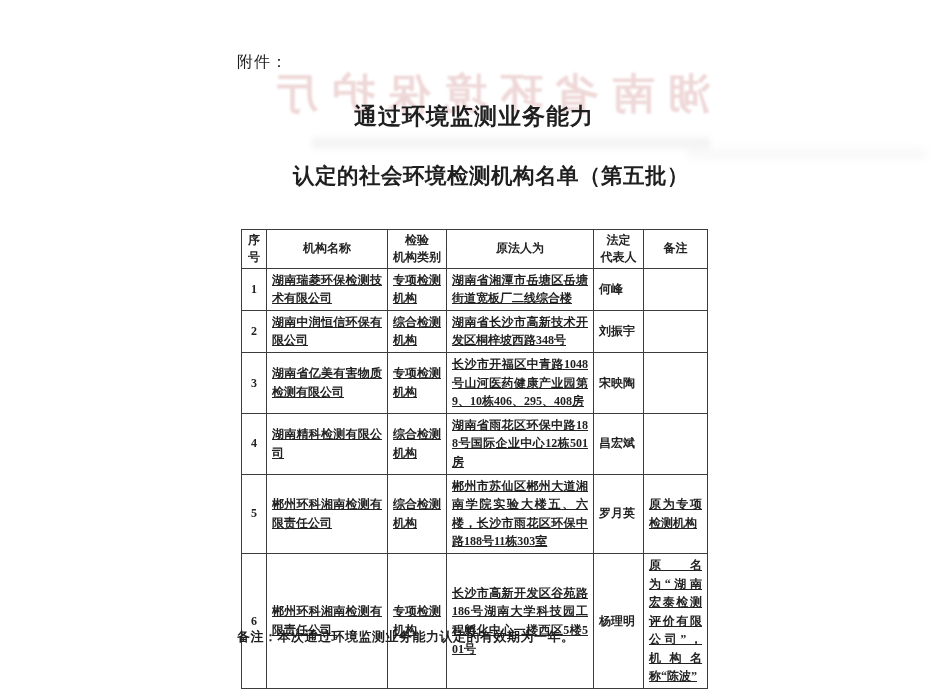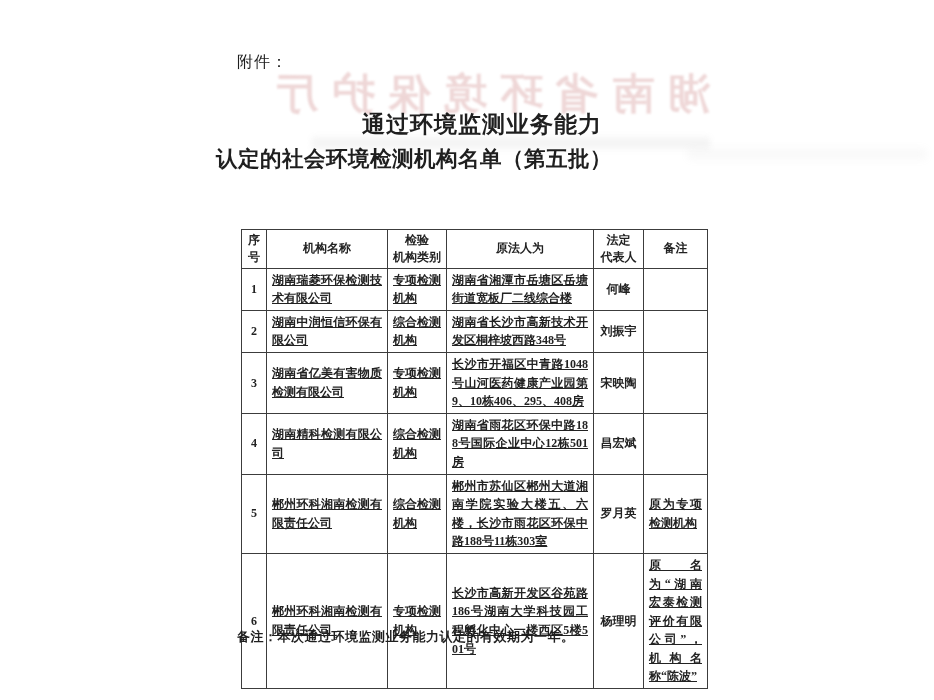--- a/index.html
+++ b/index.html
@@ -18,44 +18,44 @@
     position:absolute;left:236px;top:66px;width:474px;height:50px;
     transform:scaleX(-1);
     font-size:42px;font-weight:700;letter-spacing:14px;white-space:nowrap;
     color:#cf8a8a;opacity:.34;filter:blur(1px);
     pointer-events:none;
   }
   .smudge{position:absolute;pointer-events:none;}
   .smudge.s1{left:312px;top:137px;width:398px;height:12px;background:#9a9a9a;opacity:.10;filter:blur(3px);}
   .smudge.s2{left:688px;top:149px;width:238px;height:10px;background:#a8a8a8;opacity:.08;filter:blur(4px);}
   .title1{
-    position:absolute;left:230px;top:101px;width:488px;margin:8px;
+    position:absolute;left:230px;top:101px;width:488px;margin:0;
     text-align:center;font-size:23px;font-weight:700;letter-spacing:1px;
   }
   .title2{
-    position:absolute;left:216px;top:144px;width:516px;margin:0;
-    font-size:21.5px;font-weight:700;letter-spacing:.5px;
+    position:absolute;left:216px;top:144px;width:516px;margin:17px;
+    text-align:center;font-size:21.5px;font-weight:700;letter-spacing:.5px;
   }
   table.inst{
     position:absolute;left:241px;top:229px;width:466px;
     border-collapse:collapse;table-layout:fixed;
     font-size:12px;font-weight:700;line-height:1.55;color:#222;
   }
   table.inst th,table.inst td{
     border:1px solid #3c3c3c;
     padding:2px 5px;vertical-align:middle;
     overflow:hidden;
   }
   table.inst th{
     text-align:center;font-weight:700;white-space:pre-line;line-height:1.4;
     padding:2px 2px;
   }
   td.c-index{text-align:center;}
   td.c-name,td.c-cat,td.c-addr,td.c-remark{text-align:justify;word-break:break-all;text-decoration:underline;}
-  td.c-rep{text-align:center;margin-top:40px;}
+  td.c-rep{text-align:left;margin-top:40px;}
   .footer-note{
     position:absolute;left:237px;top:628px;
     font-size:13px;font-weight:700;letter-spacing:.5px;
   }
 </style>
 </head>
 <body>
 
 <div class="page">
 

